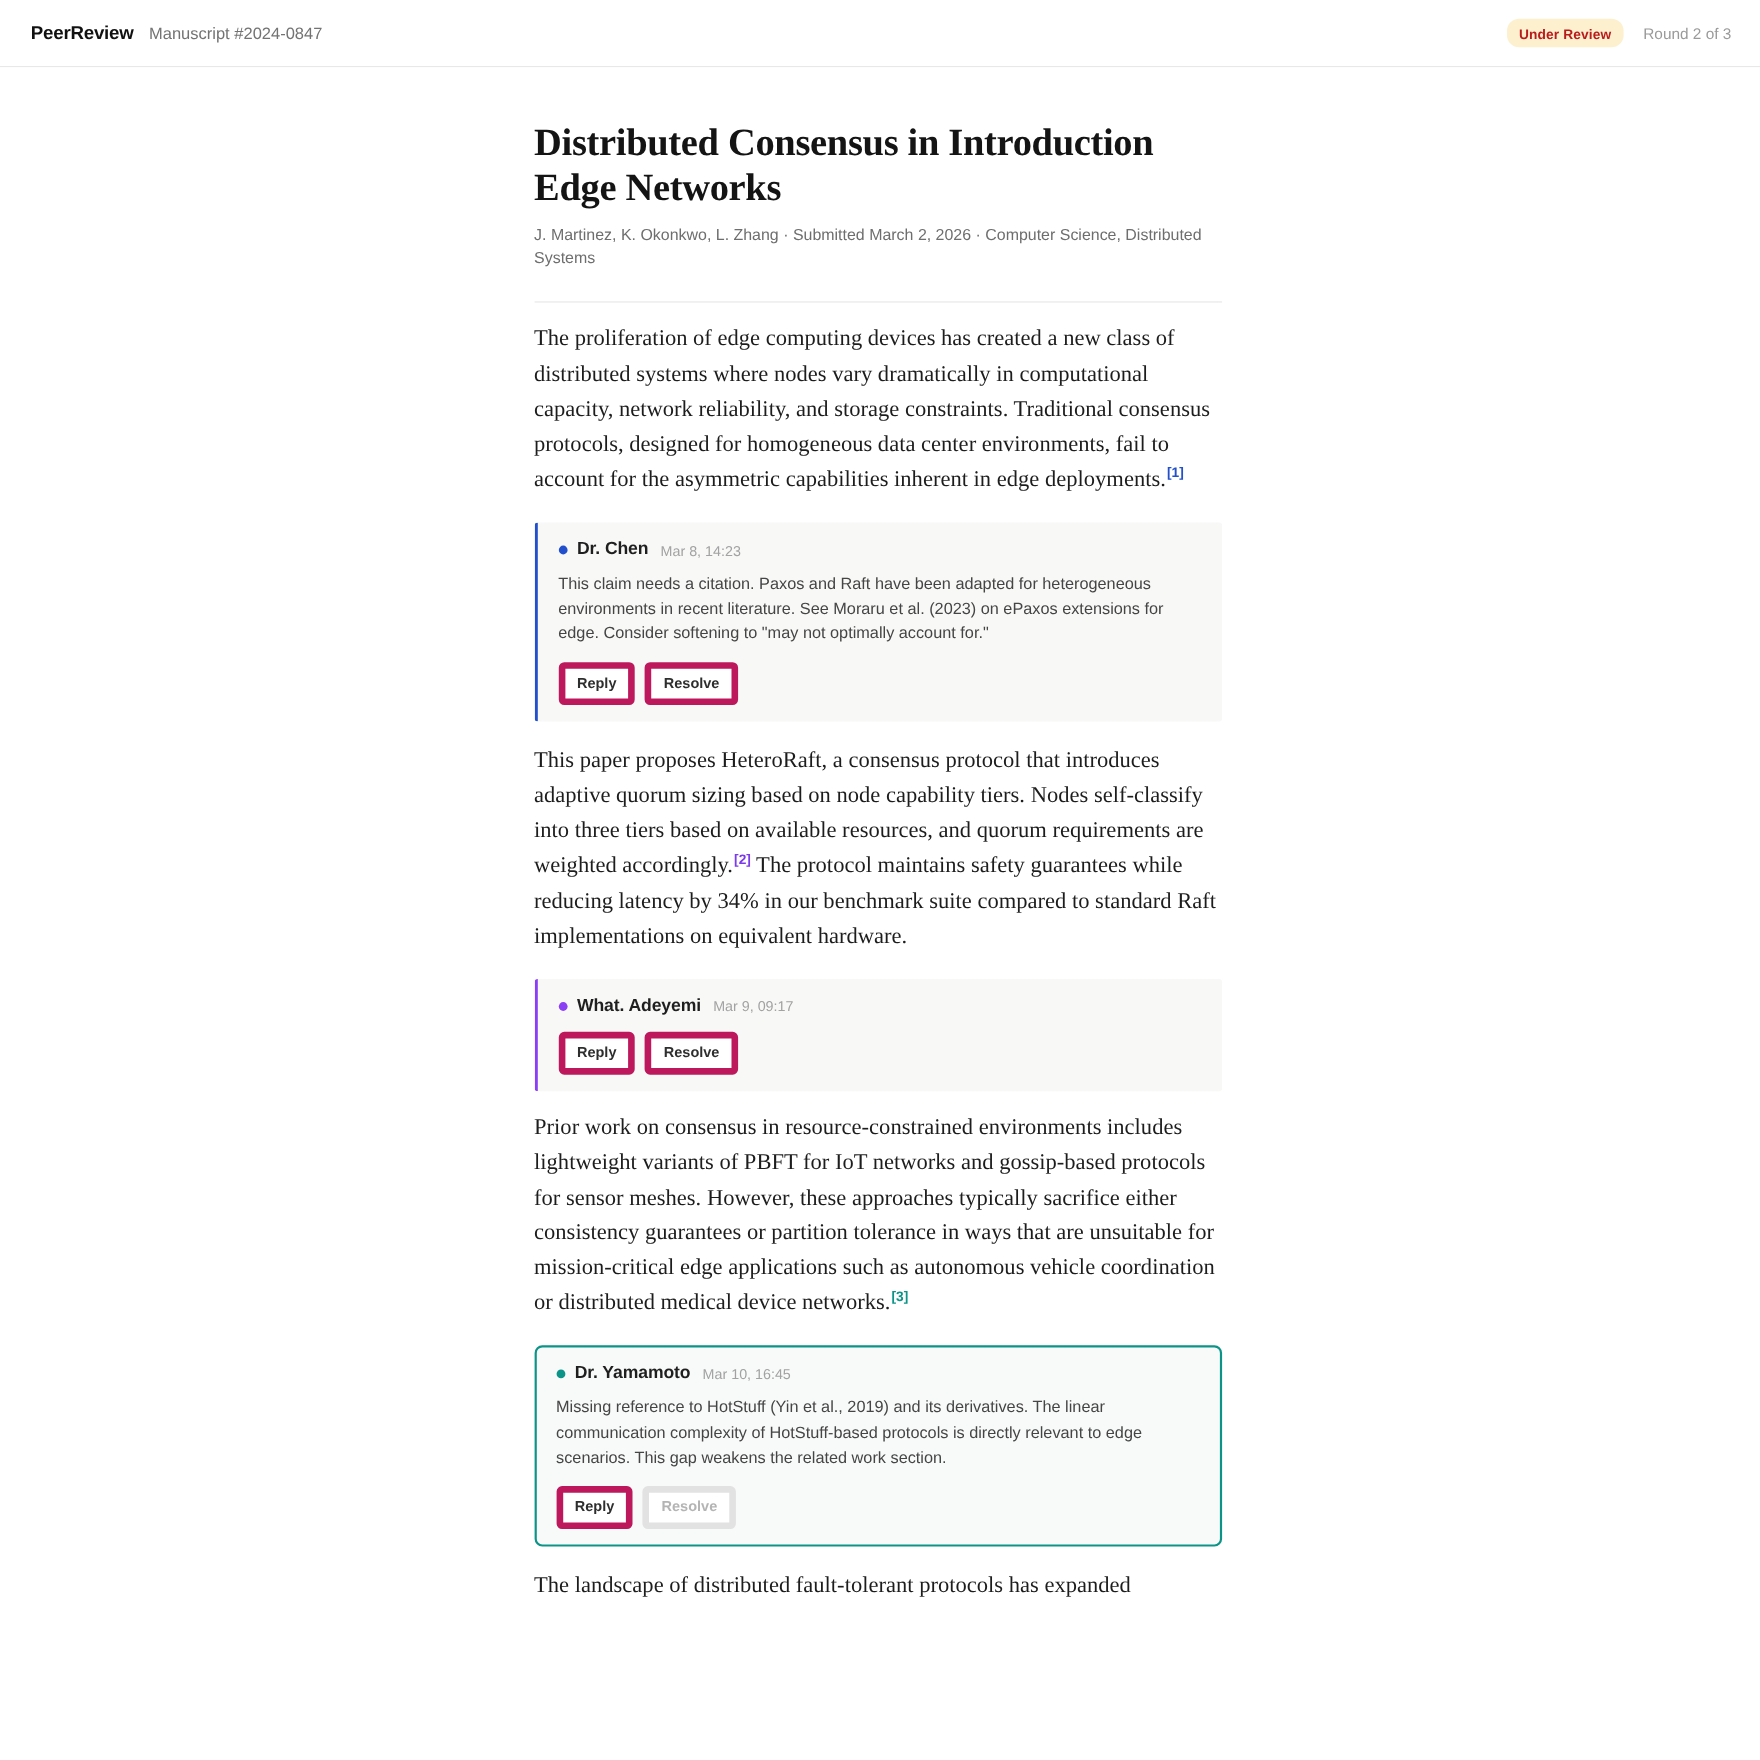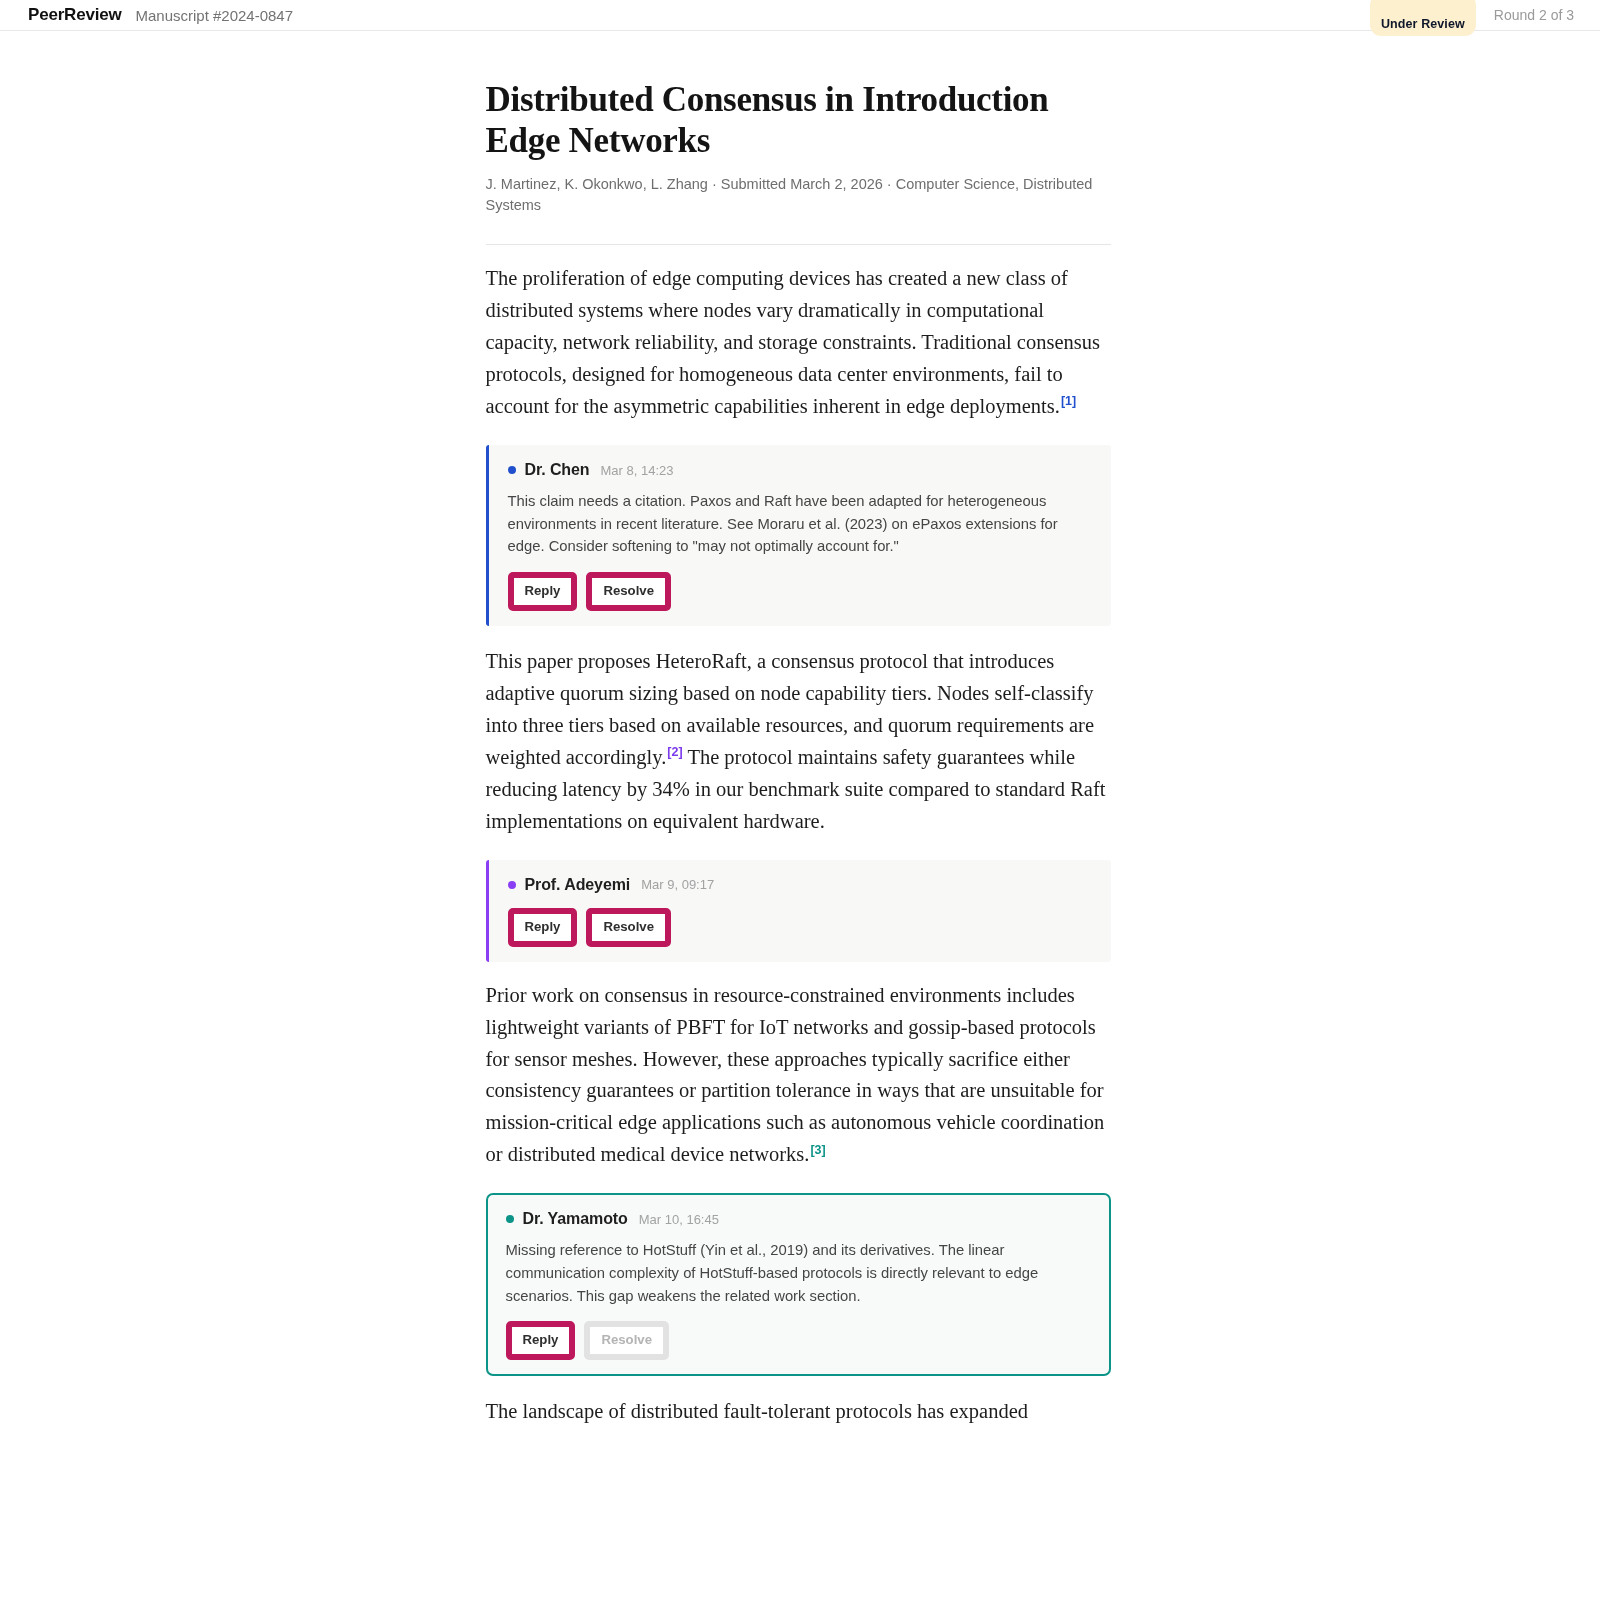--- a/index.html
+++ b/index.html
@@ -10,21 +10,21 @@
   }
 
   body {
     font-family: "Liberation Sans", sans-serif;
     color: #1a1a1a;
     -webkit-font-smoothing: antialiased;
   }
 
   
   .topbar {
-    height: 31px;
+    height: 61px;
     border-bottom: 1px solid #e8e8e8;
     display: flex;
     align-items: center;
     padding: 0 26px 0 28px;
     background: #fff;
     text-align: right;
   }
   .brand {
     font-size: 17px;
     font-weight: 700;
@@ -37,24 +37,24 @@
     margin-left: 14px;
   }
   .topbar-right {
     margin-left: auto;
     display: flex;
     align-items: center;
     gap: 18px;
   }
   .status-badge {
     background: #fdf0cf;
-    color: #0f172a;
+    color: #b91c1c;
     font-size: 12.5px;
     font-weight: 700;
-    padding: 23px 11px 5px 11px;
+    padding: 7px 11px 5px 11px;
     border-radius: 11px;
     letter-spacing: 0.1px;
   }
   .round-label {
     font-size: 14px;
     color: #9a9a9a;
   }
 
   
   .page {
@@ -232,21 +232,21 @@
     </div>
 
     <p class="para tight">
       <span>This paper proposes HeteroRaft, a consensus protocol that introduces adaptive quorum sizing based on node capability tiers. Nodes self-classify into three tiers based on available resources, and quorum requirements are weighted accordingly.</span><span class="cite cite-2">[2]</span>
       <span>The protocol maintains safety guarantees while reducing latency by 34% in our benchmark suite compared to standard Raft implementations on equivalent hardware.</span>
     </p>
 
     <div class="comment plain-left purple">
       <div class="comment-head">
         <span class="dot dot-purple"></span>
-        <span class="author">Prof. Adeyemi</span>
+        <span class="author">What. Adeyemi</span>
         <span class="timestamp">Mar 9, 09:17</span>
       </div>
       <div class="comment-actions">
         <button class="btn">Reply</button>
         <button class="btn">Resolve</button>
       </div>
     </div>
 
 
     <p class="para">

